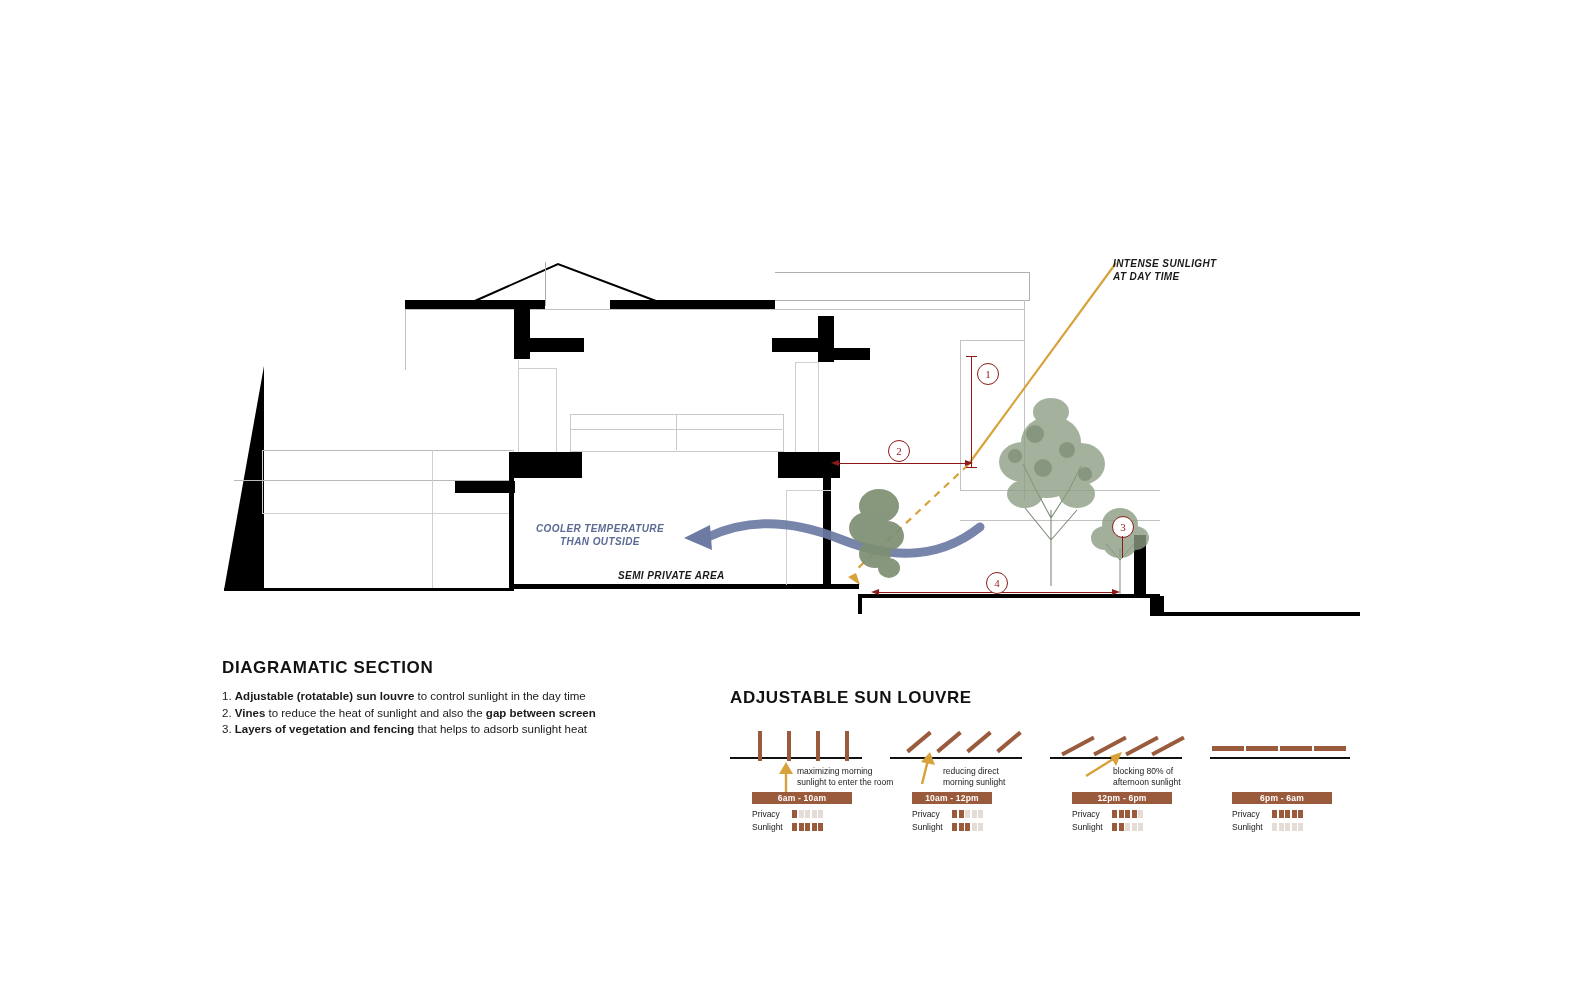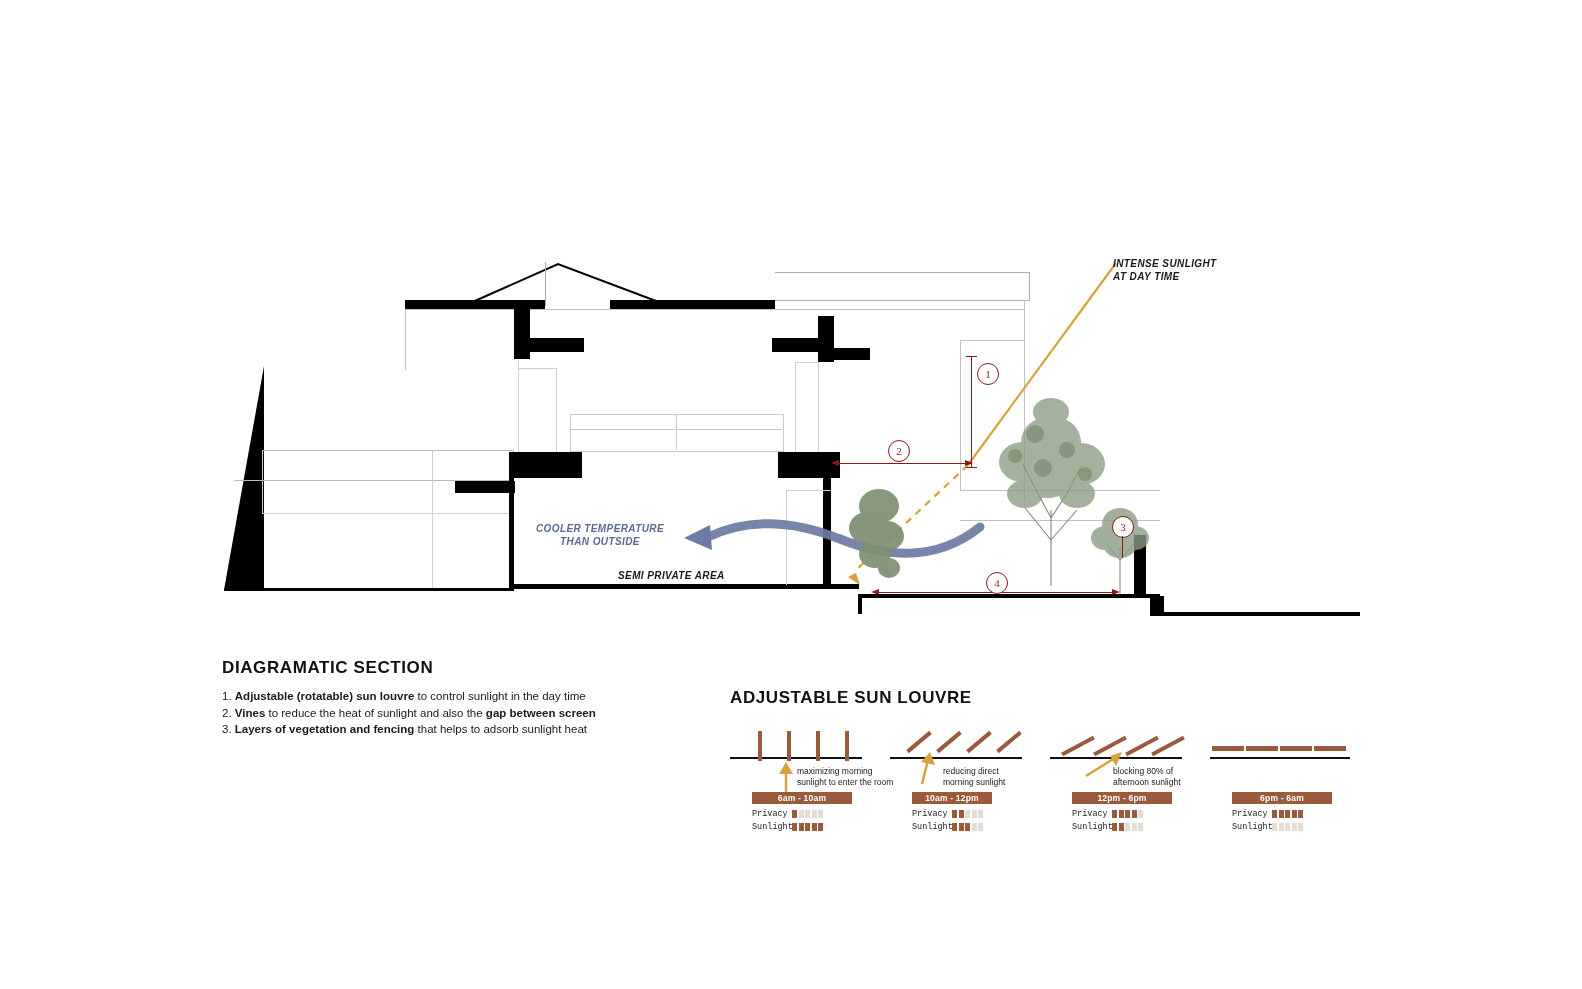--- a/index.html
+++ b/index.html
@@ -48,21 +48,21 @@
   
   .louvre-panel{position:absolute;width:160px;}
   .lv-base{position:absolute;background:#111;height:1.5px;}
   .slat{position:absolute;background:#9a5a3c;}
   .sun-arrow{position:absolute;}
   .cap{position:absolute;font-size:8.5px;line-height:11px;color:#1a1a1a;padding-left:11px;}
   .timebar{
     position:absolute;background:#9a5a3c;color:#fff;font-size:8.5px;
     text-align:center;line-height:12px;height:12px;font-weight:bold;letter-spacing:.2px;
   }
-  .metric{position:absolute;font-size:8.5px;color:#1a1a1a;font-family:Liberation Mono, monospace;}
+  .metric{position:absolute;font-size:8.5px;color:#1a1a1a;}
   .pips{position:absolute;display:flex;gap:1.5px;}
   .pip{width:5px;height:8px;background:#9a5a3c;}
   .pip.off{background:#e6dcd6;}
 </style>
 </head>
 <body>
 
 <div class="canvas">
 
   <div class="abs" id="section-drawing">

